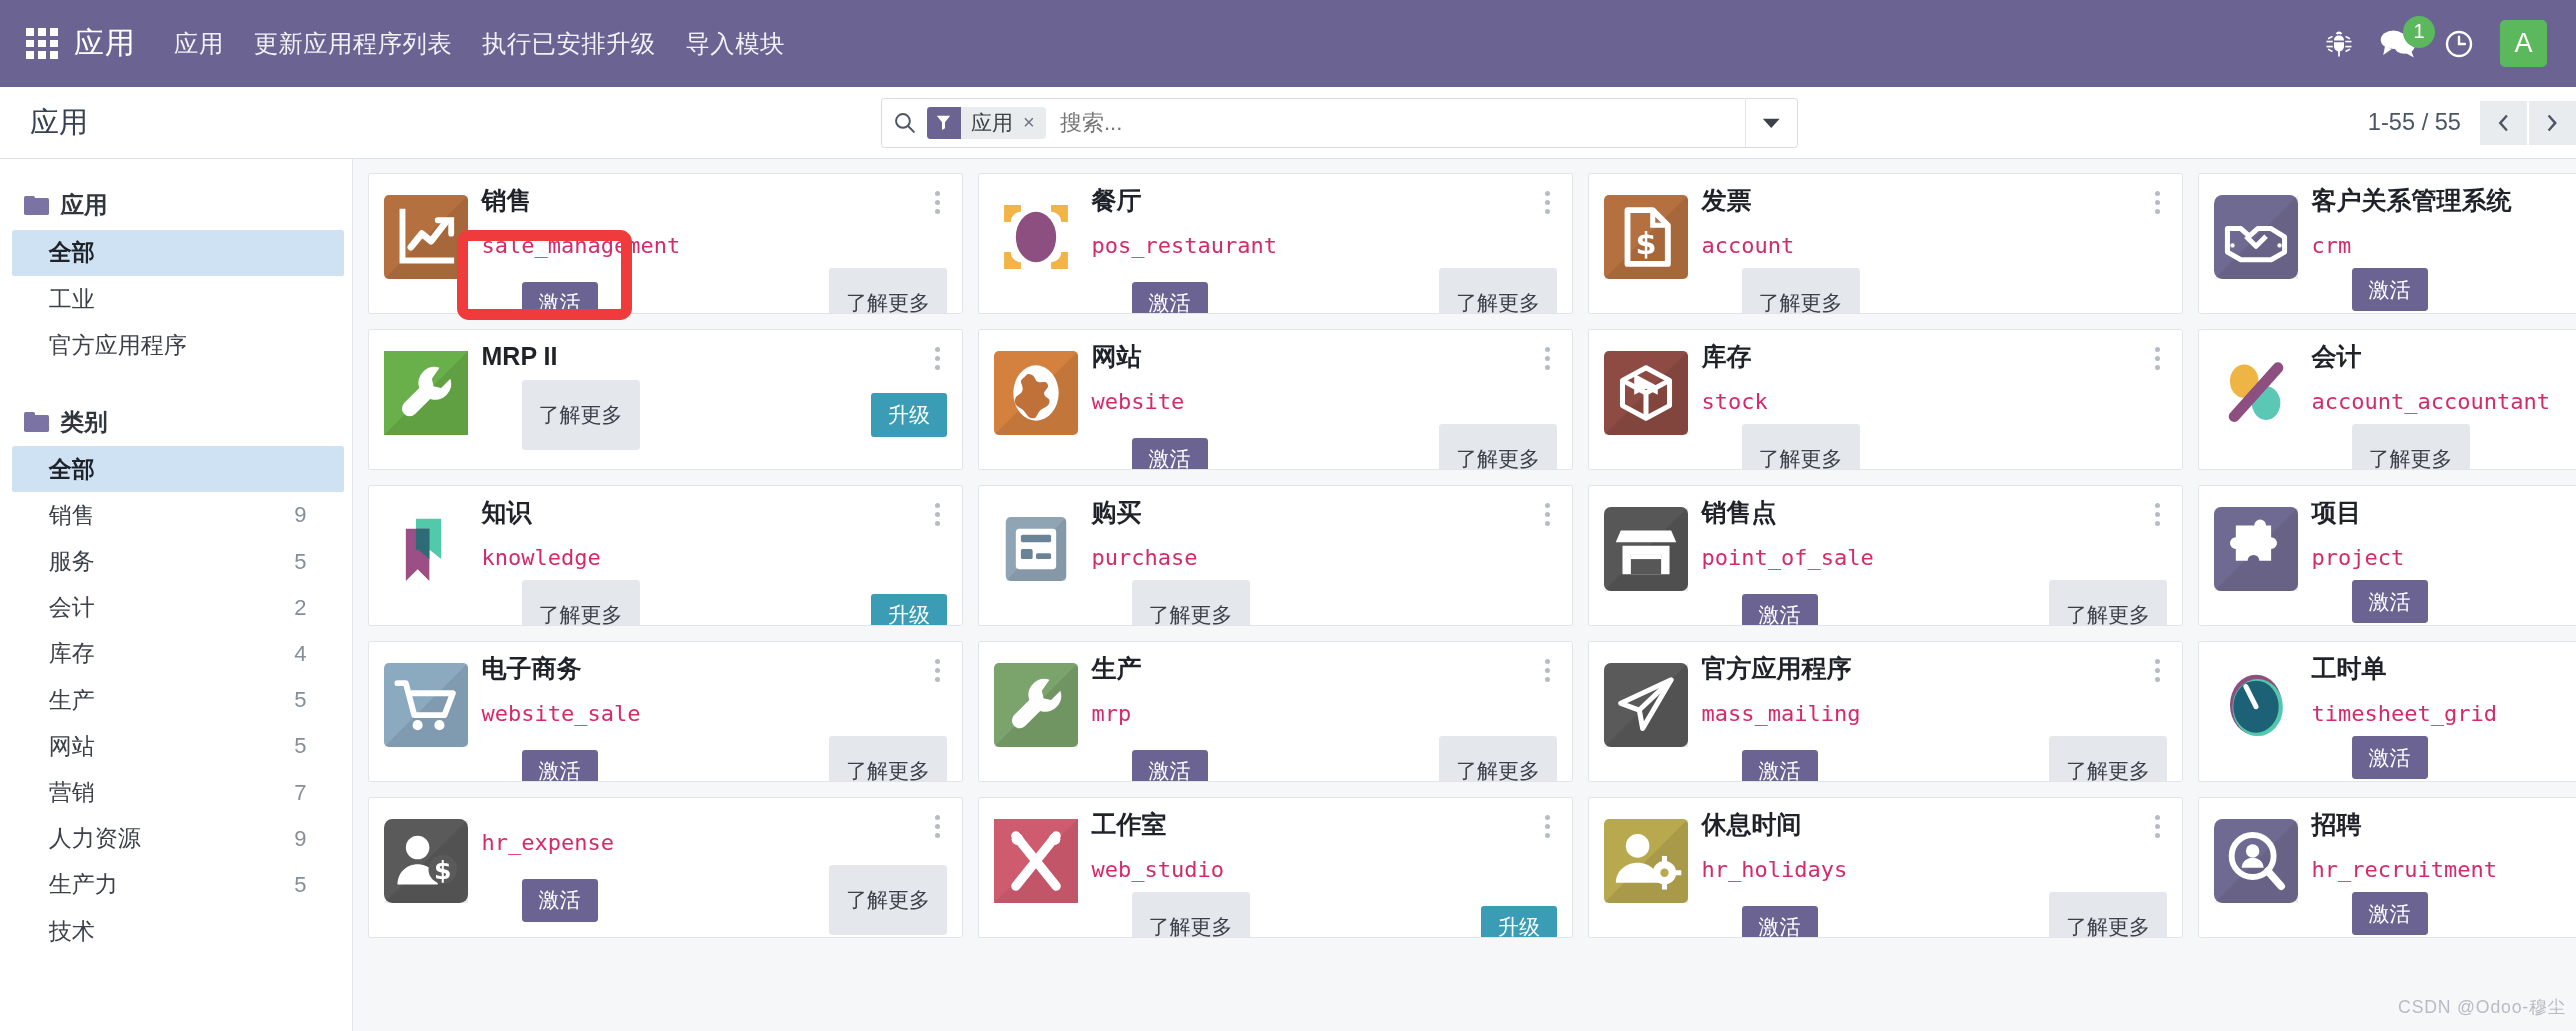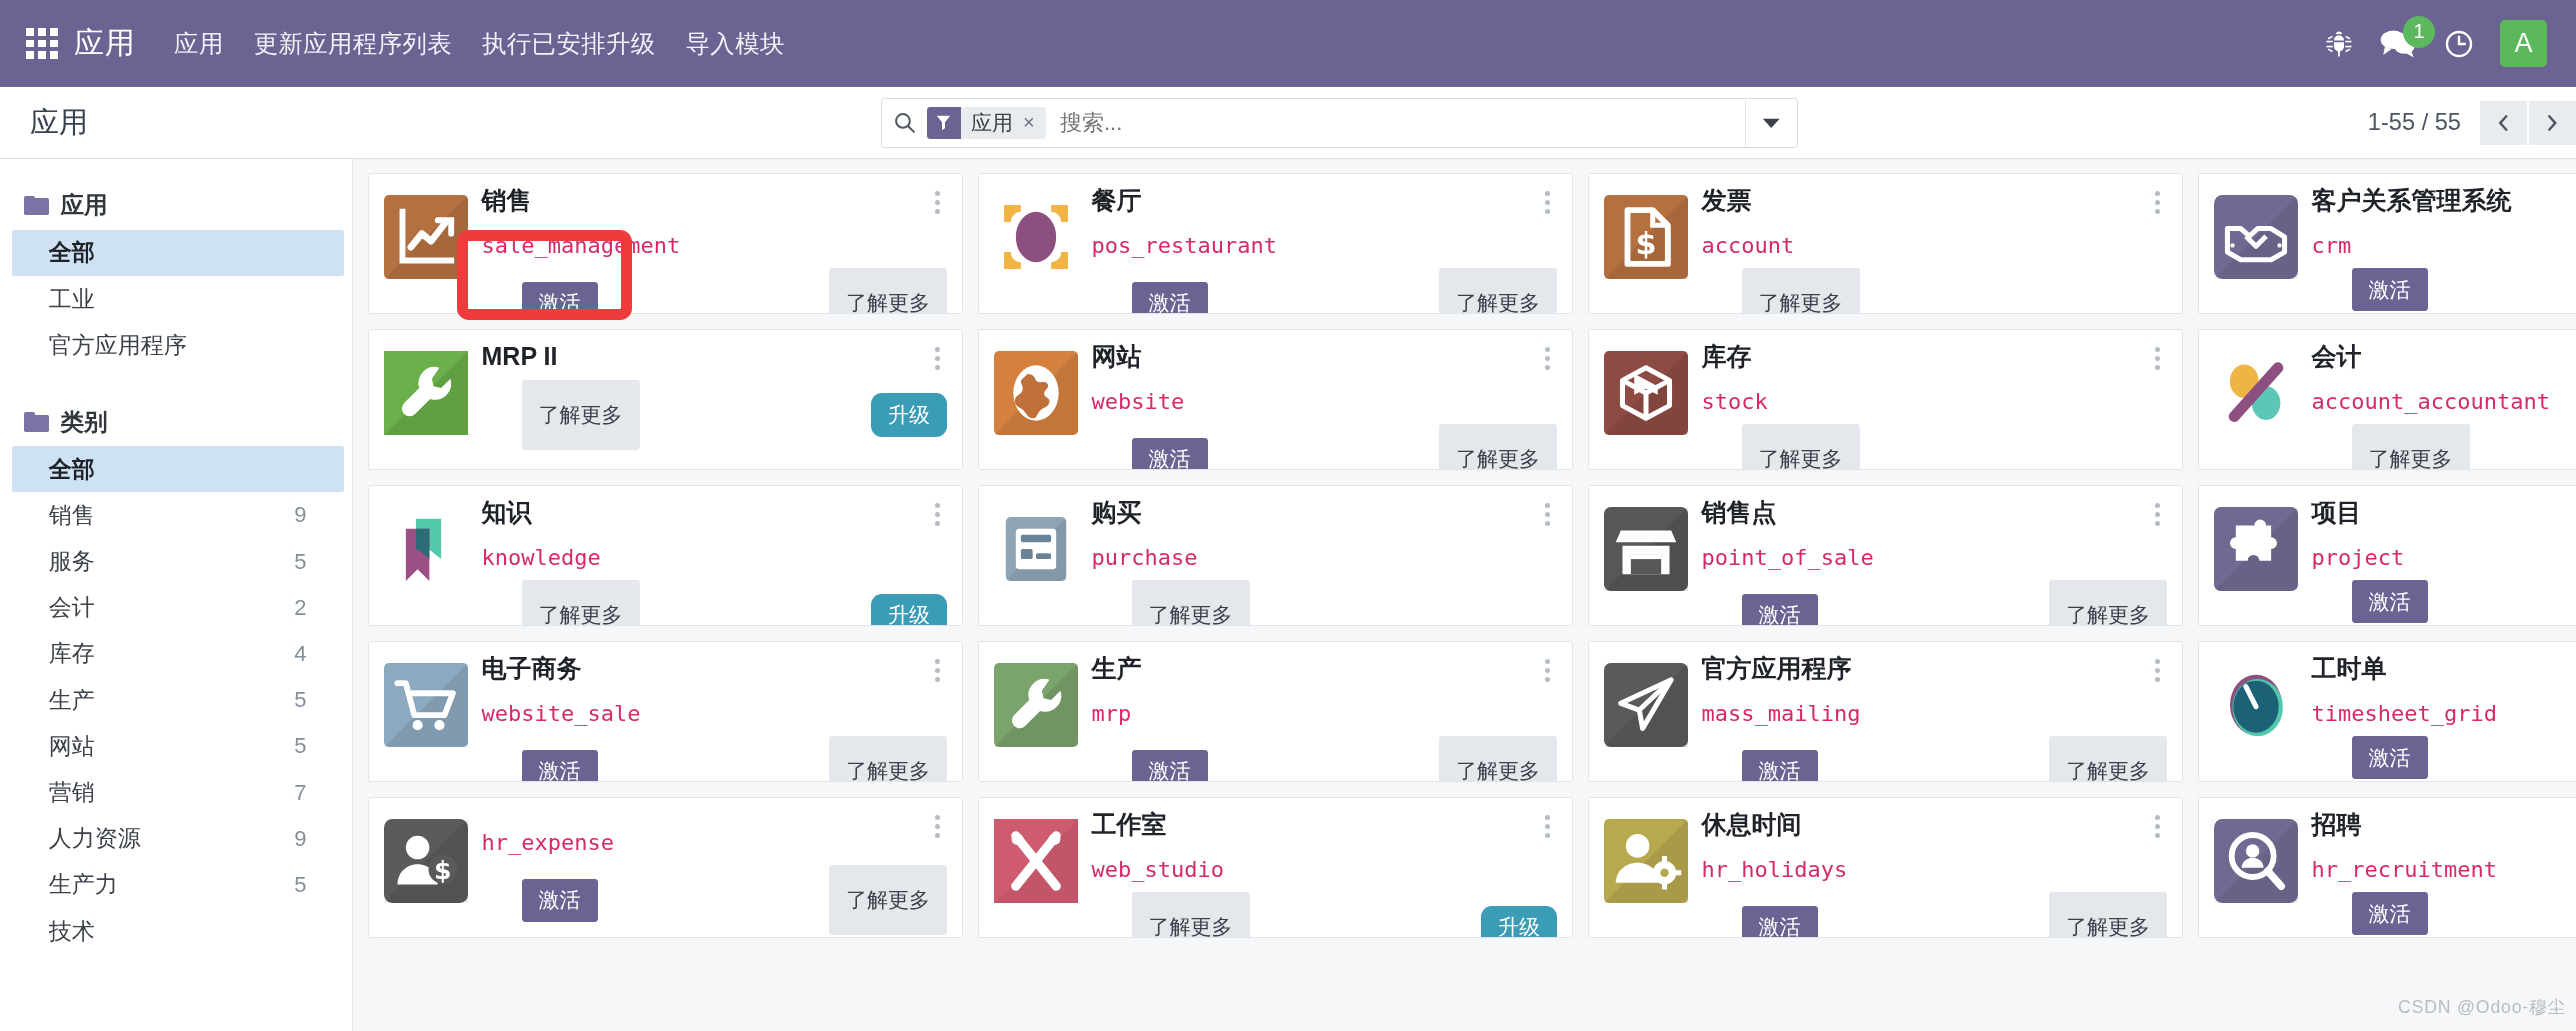--- a/index.html
+++ b/index.html
@@ -141,21 +141,21 @@
   .kb-actions { display: flex; align-items: center; margin-top: 10px; margin-left: 40px; }
   .btn-activate {
     background: #6b6392; color: #fff; border: none; border-radius: 3.4px;
     font-size: 21px; padding: 7.6px 17px; cursor: pointer; font-family: inherit; white-space: nowrap;
   }
   .btn-more {
     background: #e4e7eb; color: #3c4149; border: none; border-radius: 3.4px;
     font-size: 21px; padding: 21px 17px; cursor: pointer; font-family: inherit; white-space: nowrap;
   }
   .btn-upgrade {
-    background: #3a9cb5; color: #fff; border: none; border-radius: 11px;
+    background: #3a9cb5; color: #fff; border: none; border-radius: 3px;
     font-size: 21px; padding: 7.6px 17px; cursor: pointer; font-family: Liberation Mono, monospace; white-space: nowrap;
   }
   .spacer { flex: 1 1 auto; }
   .kb-menu {
     position: absolute; top: 11.8px; right: 13.5px; width: 22px; height: 34px;
     display: flex; flex-direction: column; align-items: center; justify-content: center;
     gap: 4.2px; cursor: pointer;
   }
   .kb-menu i { width: 5px; height: 5px; border-radius: 50%; background: #b6bcc4; display: block; }
 

